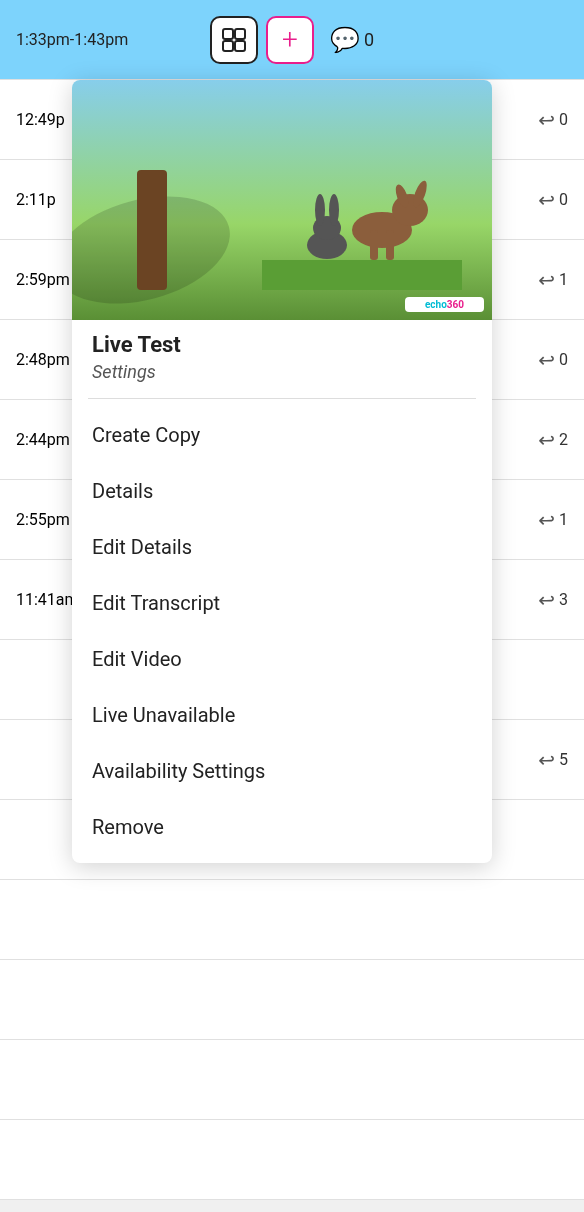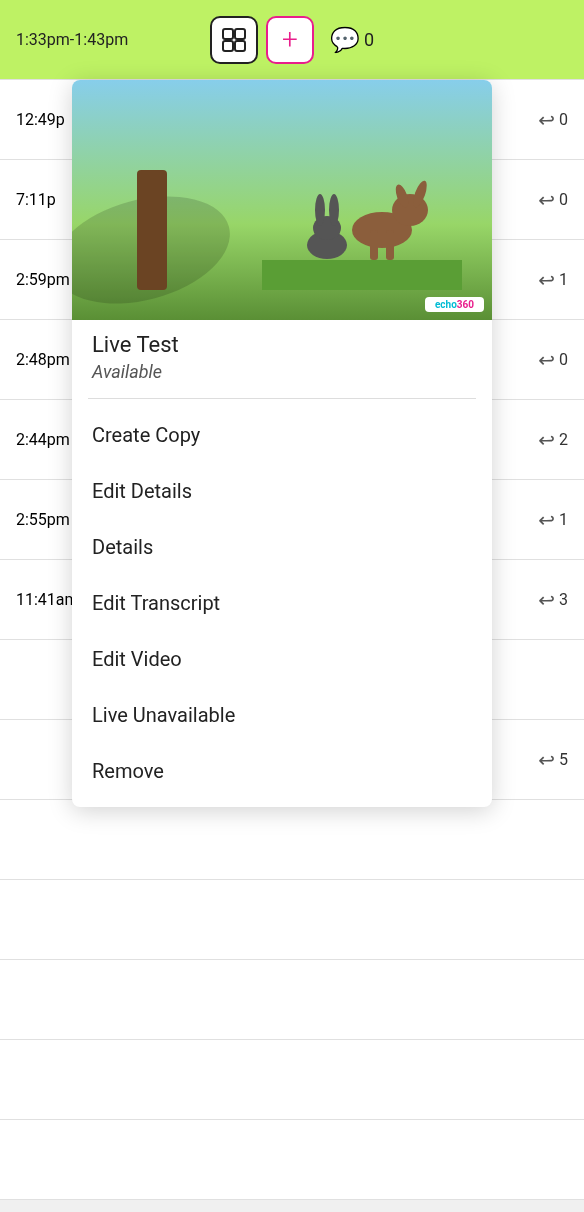--- a/index.html
+++ b/index.html
@@ -59,21 +59,21 @@
     .header-bar {
       position: absolute;
       top: 0;
       left: 0;
       width: 100%;
       height: 80px;
       display: flex;
       align-items: center;
       justify-content: center;
       gap: 12px;
-      background: #bef264;
+      background: #7dd3fc;
       border-bottom: 1px solid #e0e0e0;
       z-index: 1;
     }
 
     .header-time {
       font-size: 16px;
       color: #222;
       position: absolute;
       left: 16px;
     }
@@ -197,38 +197,38 @@
       border-radius: 50%;
       transform: rotate(-15deg);
     }
 
     .echo360-badge {
       position: absolute;
       bottom: 8px;
       right: 8px;
       background: white;
       border-radius: 4px;
-      padding: 2px 10px;
+      padding: 2px 20px;
       font-size: 10px;
       font-weight: bold;
     }
 
     .echo360-badge span:first-child {
       color: #00bcd4;
     }
 
     .echo360-badge span:last-child {
       color: #e91e8c;
     }
 
     .popup-title {
       font-size: 22px;
       color: #222;
       padding: 0 20px 4px 20px;
-      font-weight: 400;
+      font-weight: 700;
     }
 
     .popup-status {
       font-size: 18px;
       color: #555;
       padding: 0 20px 16px 20px;
       font-style: italic;
     }
 
     .popup-divider {
@@ -251,21 +251,21 @@
 <div class="bg-list">
   <div class="bg-row" style="top:0px">
     <span class="bg-row-time">1:22p</span>
     <span class="bg-row-comment"><span class="comment-icon">↩</span> 0</span>
   </div>
   <div class="bg-row">
     <span class="bg-row-time">12:49p</span>
     <span class="bg-row-comment"><span class="comment-icon">↩</span> 0</span>
   </div>
   <div class="bg-row">
-    <span class="bg-row-time">7:11p</span>
+    <span class="bg-row-time">2:11p</span>
     <span class="bg-row-comment"><span class="comment-icon">↩</span> 0</span>
   </div>
   <div class="bg-row">
     <span class="bg-row-time">2:59pm</span>
     <span class="bg-row-comment"><span class="comment-icon">↩</span> 1</span>
   </div>
   <div class="bg-row">
     <span class="bg-row-time">2:48pm</span>
     <span class="bg-row-comment"><span class="comment-icon">↩</span> 0</span>
   </div>
@@ -357,24 +357,25 @@
 
         <rect x="0" y="130" width="200" height="30" fill="#5a9e35"></rect>
       </svg>
       <div class="echo360-badge">
         <span>echo</span><span style="color:#e91e8c;">360</span>
       </div>
     </div>
   </div>
 
   <div class="popup-title">Live Test</div>
-  <div class="popup-status">Available</div>
+  <div class="popup-status">Settings</div>
 
   <div class="popup-divider"></div>
 
   <a class="popup-menu-item">Create Copy</a>
+  <a class="popup-menu-item">Details</a>
   <a class="popup-menu-item">Edit Details</a>
-  <a class="popup-menu-item">Details</a>
   <a class="popup-menu-item">Edit Transcript</a>
   <a class="popup-menu-item">Edit Video</a>
   <a class="popup-menu-item">Live Unavailable</a>
+  <a class="popup-menu-item">Availability Settings</a>
   <a class="popup-menu-item">Remove</a>
 </div>
 
 </body></html>

